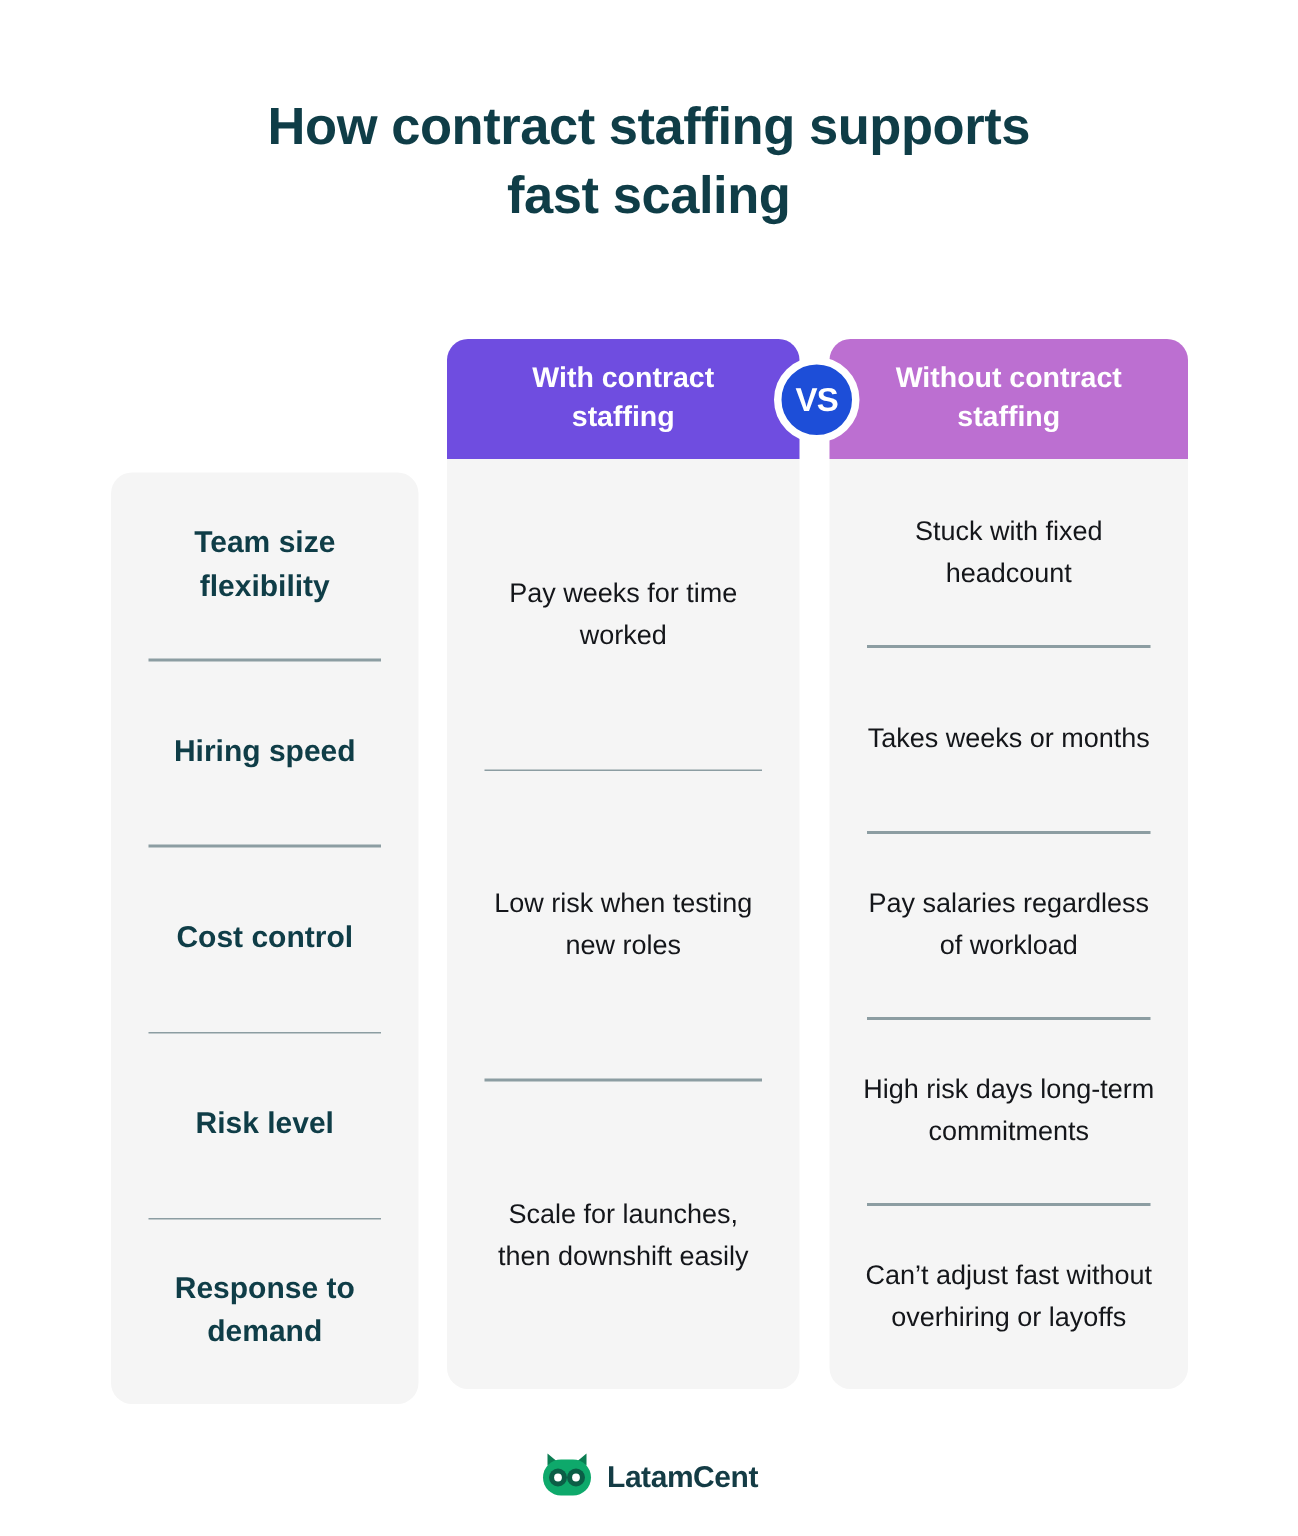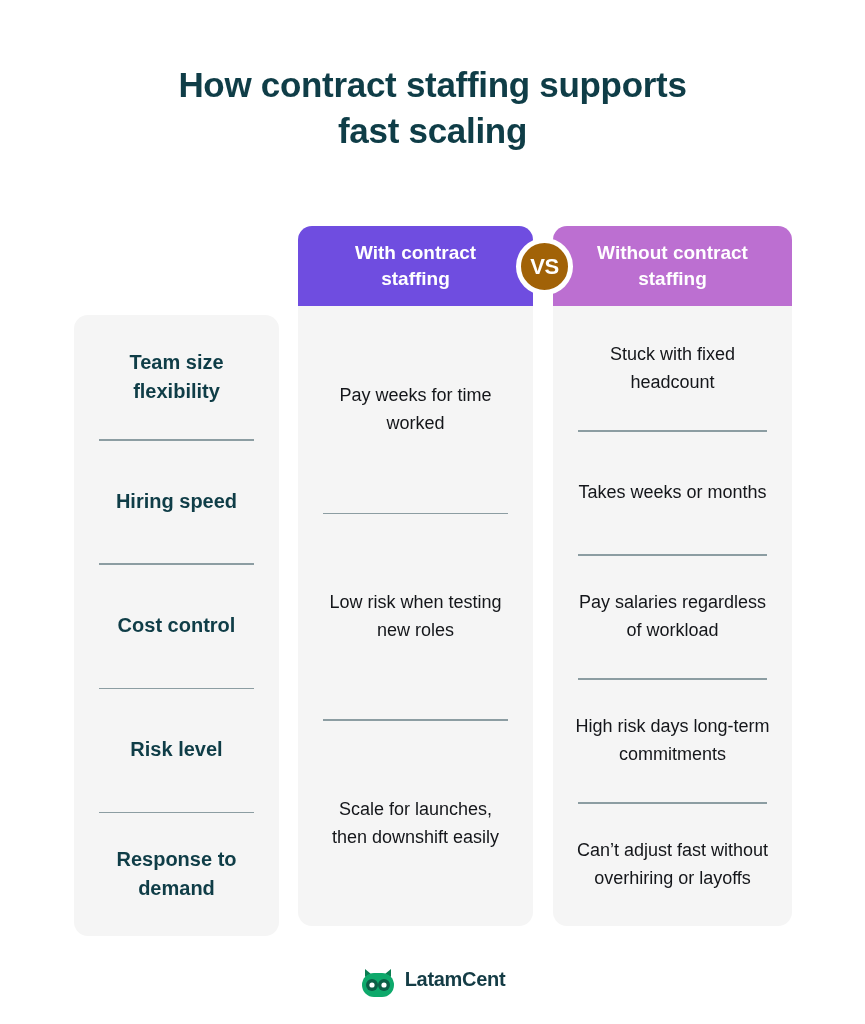--- a/index.html
+++ b/index.html
@@ -136,39 +136,40 @@
   }
 
   
   .vs-badge {
     position: absolute;
     left: 516px;
     top: 238px;
     width: 57px;
     height: 57px;
     border-radius: 50%;
-    background: #a16207;
+    background: #1d4ed8;
     border: 5px solid #FFFFFF;
     display: flex;
     align-items: center;
     justify-content: center;
     color: #FFFFFF;
     font-size: 22px;
     font-weight: bold;
     letter-spacing: -0.5px;
     z-index: 5;
   }
 
   
   .footer {
     position: absolute;
     left: 0;
     top: 968px;
     width: 865px;
     display: flex;
+    align-items: center;
     justify-content: center;
     gap: 9px;
   }
   .footer-mark { display: block; }
   .footer-name {
     color: #143C45;
     font-size: 20px;
     font-weight: bold;
     letter-spacing: -0.3px;
   }

